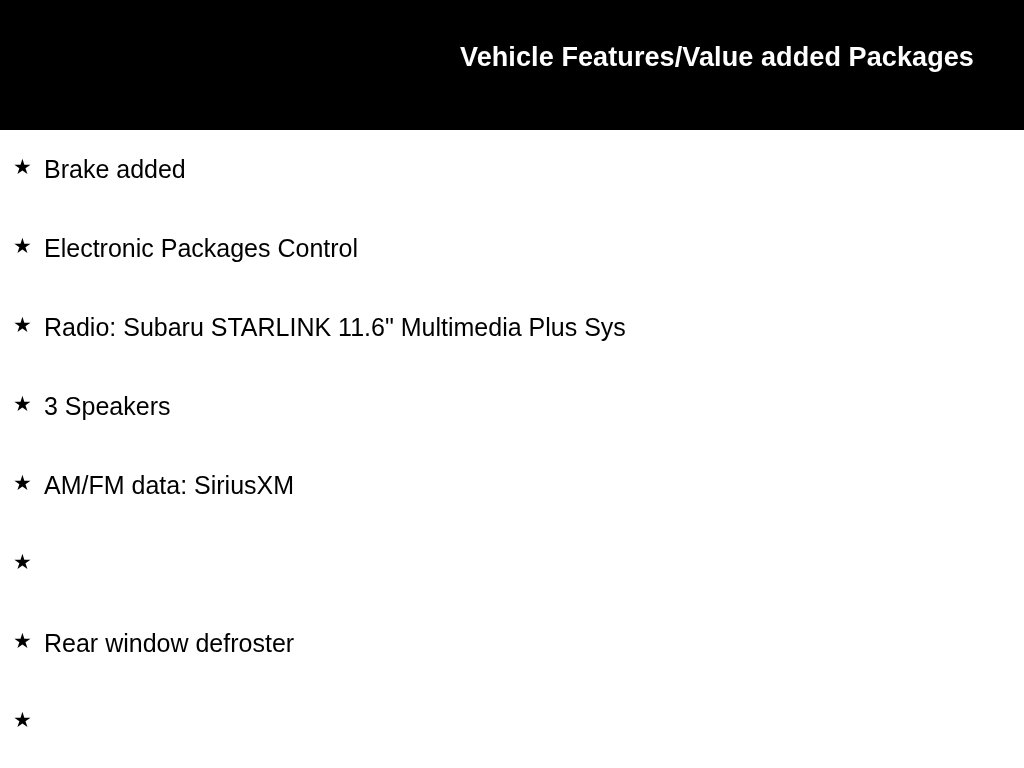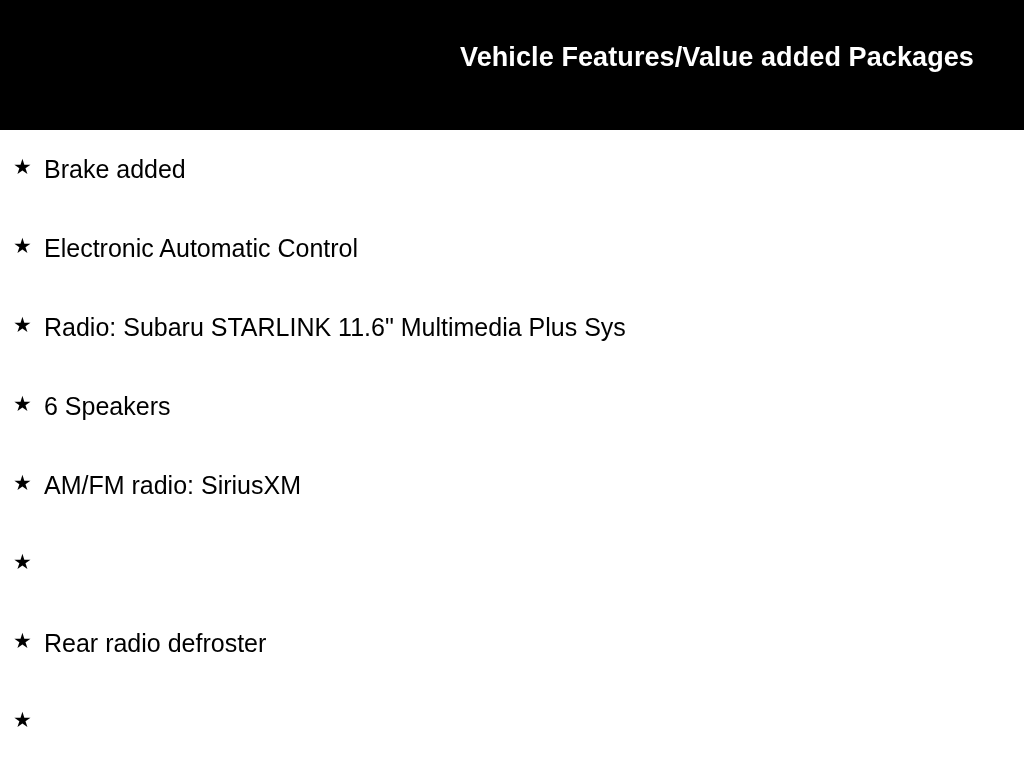--- a/index.html
+++ b/index.html
@@ -101,39 +101,39 @@
     <div class="header-title">Vehicle Features/Value added Packages</div>
   </div>
 
   <ul class="feature-list">
     <li class="feature-item">
       <span class="bullet-star">★</span>
       <span class="feature-label">Brake added</span>
     </li>
     <li class="feature-item">
       <span class="bullet-star">★</span>
-      <span class="feature-label">Electronic Automatic Control</span>
+      <span class="feature-label">Electronic Packages Control</span>
     </li>
     <li class="feature-item">
       <span class="bullet-star">★</span>
       <span class="feature-label">Radio: Subaru STARLINK 11.6" Multimedia Plus Sys</span>
     </li>
     <li class="feature-item">
       <span class="bullet-star">★</span>
-      <span class="feature-label">6 Speakers</span>
+      <span class="feature-label">3 Speakers</span>
     </li>
     <li class="feature-item">
       <span class="bullet-star">★</span>
-      <span class="feature-label">AM/FM radio: SiriusXM</span>
+      <span class="feature-label">AM/FM data: SiriusXM</span>
     </li>
     <li class="feature-item">
       <span class="bullet-star">★</span>
     </li>
     <li class="feature-item">
       <span class="bullet-star">★</span>
-      <span class="feature-label">Rear radio defroster</span>
+      <span class="feature-label">Rear window defroster</span>
     </li>
     <li class="feature-item">
       <span class="bullet-star">★</span>
     </li>
   </ul>
 
 </div>
 
 </body></html>

